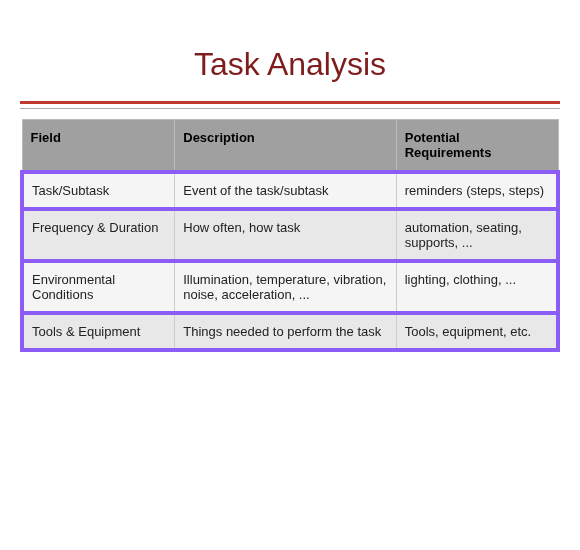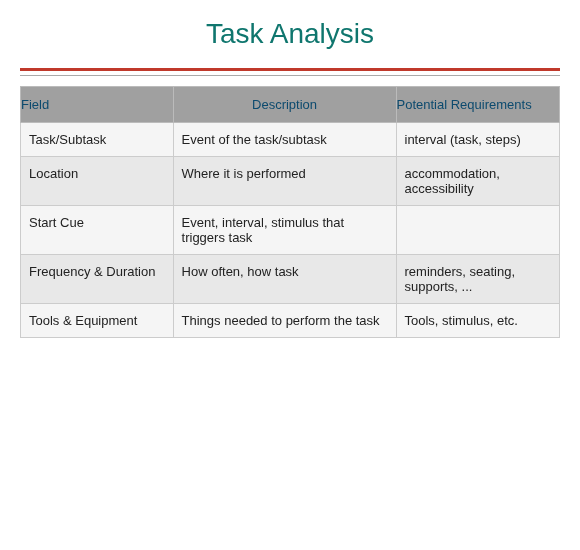--- a/index.html
+++ b/index.html
@@ -16,63 +16,64 @@
       height: 550px;
       display: flex;
       flex-direction: column;
       padding: 0 20px 20px 20px;
     }
     .title-section {
       text-align: center;
       padding: 18px 0 10px 0;
     }
     .title-text {
-      font-size: 28px;
+      font-size: 32px;
       font-weight: normal;
-      color: #0f766e;
+      color: #7f1d1d;
+      margin-top: 28px;
     }
     .divider-red {
       height: 3px;
       background: #c0392b;
       margin: 8px 0 4px 0;
     }
     .divider-gray {
       height: 1px;
       background: #aaa;
       margin-bottom: 10px;
     }
     table {
       width: 100%;
       border-collapse: collapse;
     }
     thead tr th {
       background: #a0a0a0;
-      color: #0c4a6e;
-      font-weight: normal;
-      padding: 10px 0;
+      color: #000000;
+      font-weight: bold;
+      padding: 10px 8px;
       text-align: left;
       vertical-align: top;
       border: 1px solid #bbb;
     }
     tbody tr {
-      border: 1px solid #8b5cf6;
+      border: 4px solid #8b5cf6;
     }
     tbody tr:nth-child(odd) {
       background: #f5f5f5;
     }
     tbody tr:nth-child(even) {
       background: #e8e8e8;
     }
     tbody tr td {
       padding: 9px 8px;
       vertical-align: top;
       border: 1px solid #ccc;
     }
     .col-field { width: 160px; }
-    .col-desc { width: 240px; text-align: center; }
+    .col-desc { width: 240px; }
     .col-req { width: 170px; }
   </style>
 </head>
 <body>
 
 <div class="page">
   <div class="title-section">
     <h1 class="title-text">Task Analysis</h1>
   </div>
   <div class="divider-red"></div>
@@ -83,37 +84,32 @@
       <tr>
         <th class="col-field">Field</th>
         <th class="col-desc">Description</th>
         <th class="col-req">Potential Requirements</th>
       </tr>
     </thead>
     <tbody id="table-body">
     <tr>
           <td>Task/Subtask</td>
           <td>Event of the task/subtask</td>
-          <td>interval (task, steps)</td>
-        </tr>
-        <tr>
-          <td>Location</td>
-          <td>Where it is performed</td>
-          <td>accommodation, accessibility</td>
-        </tr>
-        <tr>
-          <td>Start Cue</td>
-          <td>Event, interval, stimulus that triggers task</td>
-          <td></td>
+          <td>reminders (steps, steps)</td>
         </tr>
         <tr>
           <td>Frequency &amp; Duration</td>
           <td>How often, how task</td>
-          <td>reminders, seating, supports, ...</td>
+          <td>automation, seating, supports, ...</td>
+        </tr>
+        <tr>
+          <td>Environmental Conditions</td>
+          <td>Illumination, temperature, vibration, noise, acceleration, ...</td>
+          <td>lighting, clothing, ...</td>
         </tr>
         <tr>
           <td>Tools &amp; Equipment</td>
           <td>Things needed to perform the task</td>
-          <td>Tools, stimulus, etc.</td>
+          <td>Tools, equipment, etc.</td>
         </tr>
       </tbody>
   </table>
 </div>
 
 </body></html>

